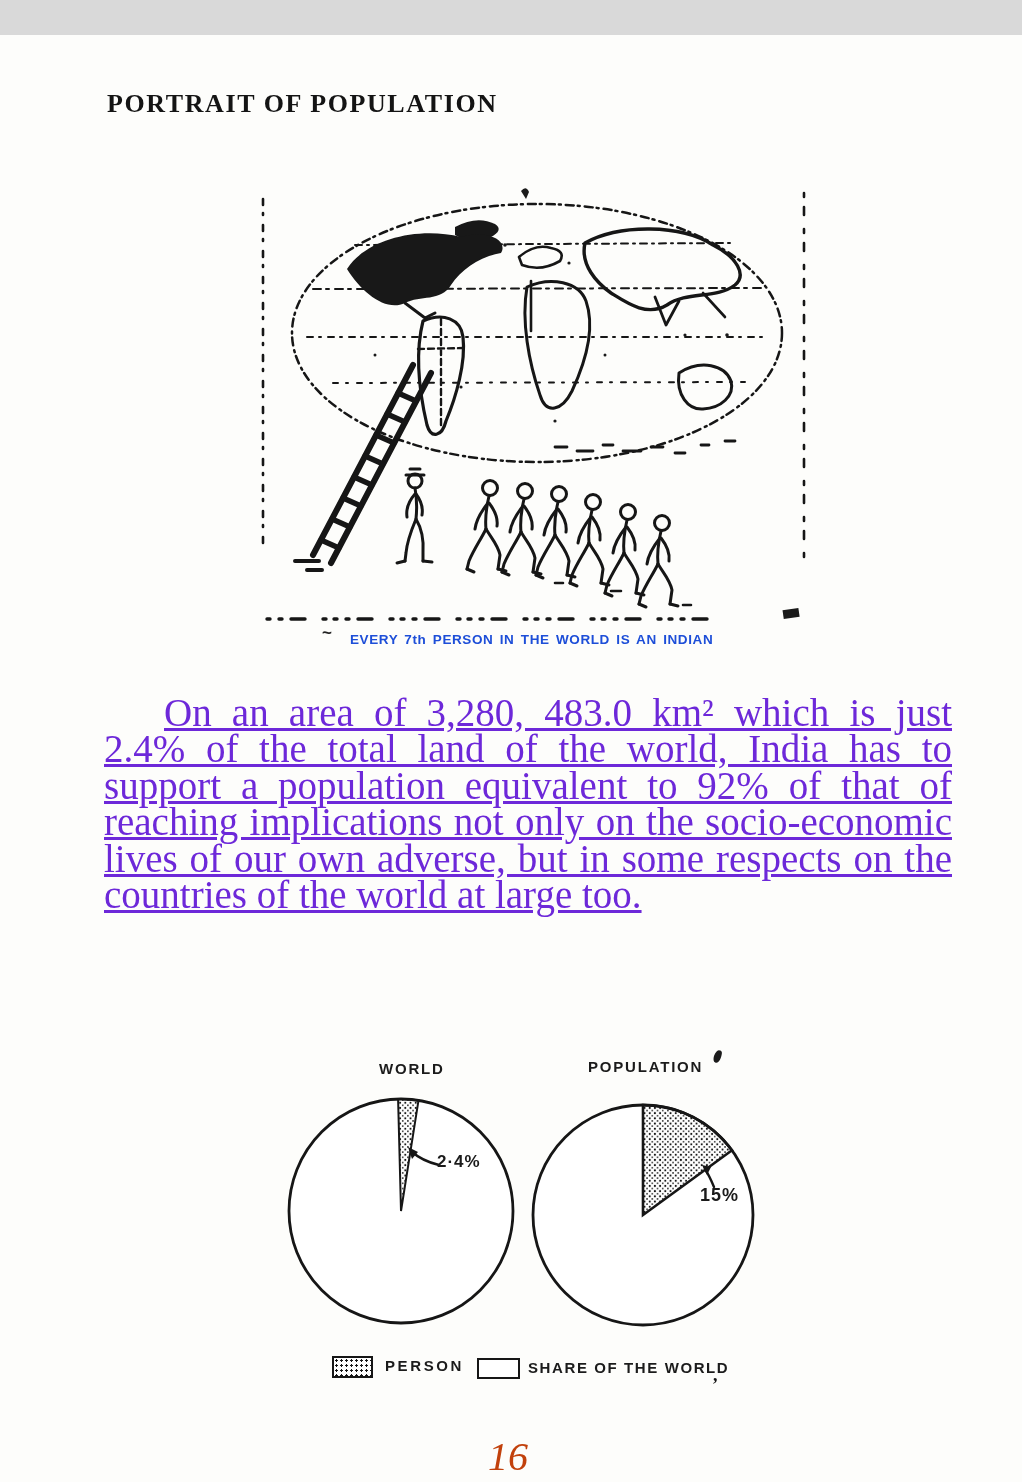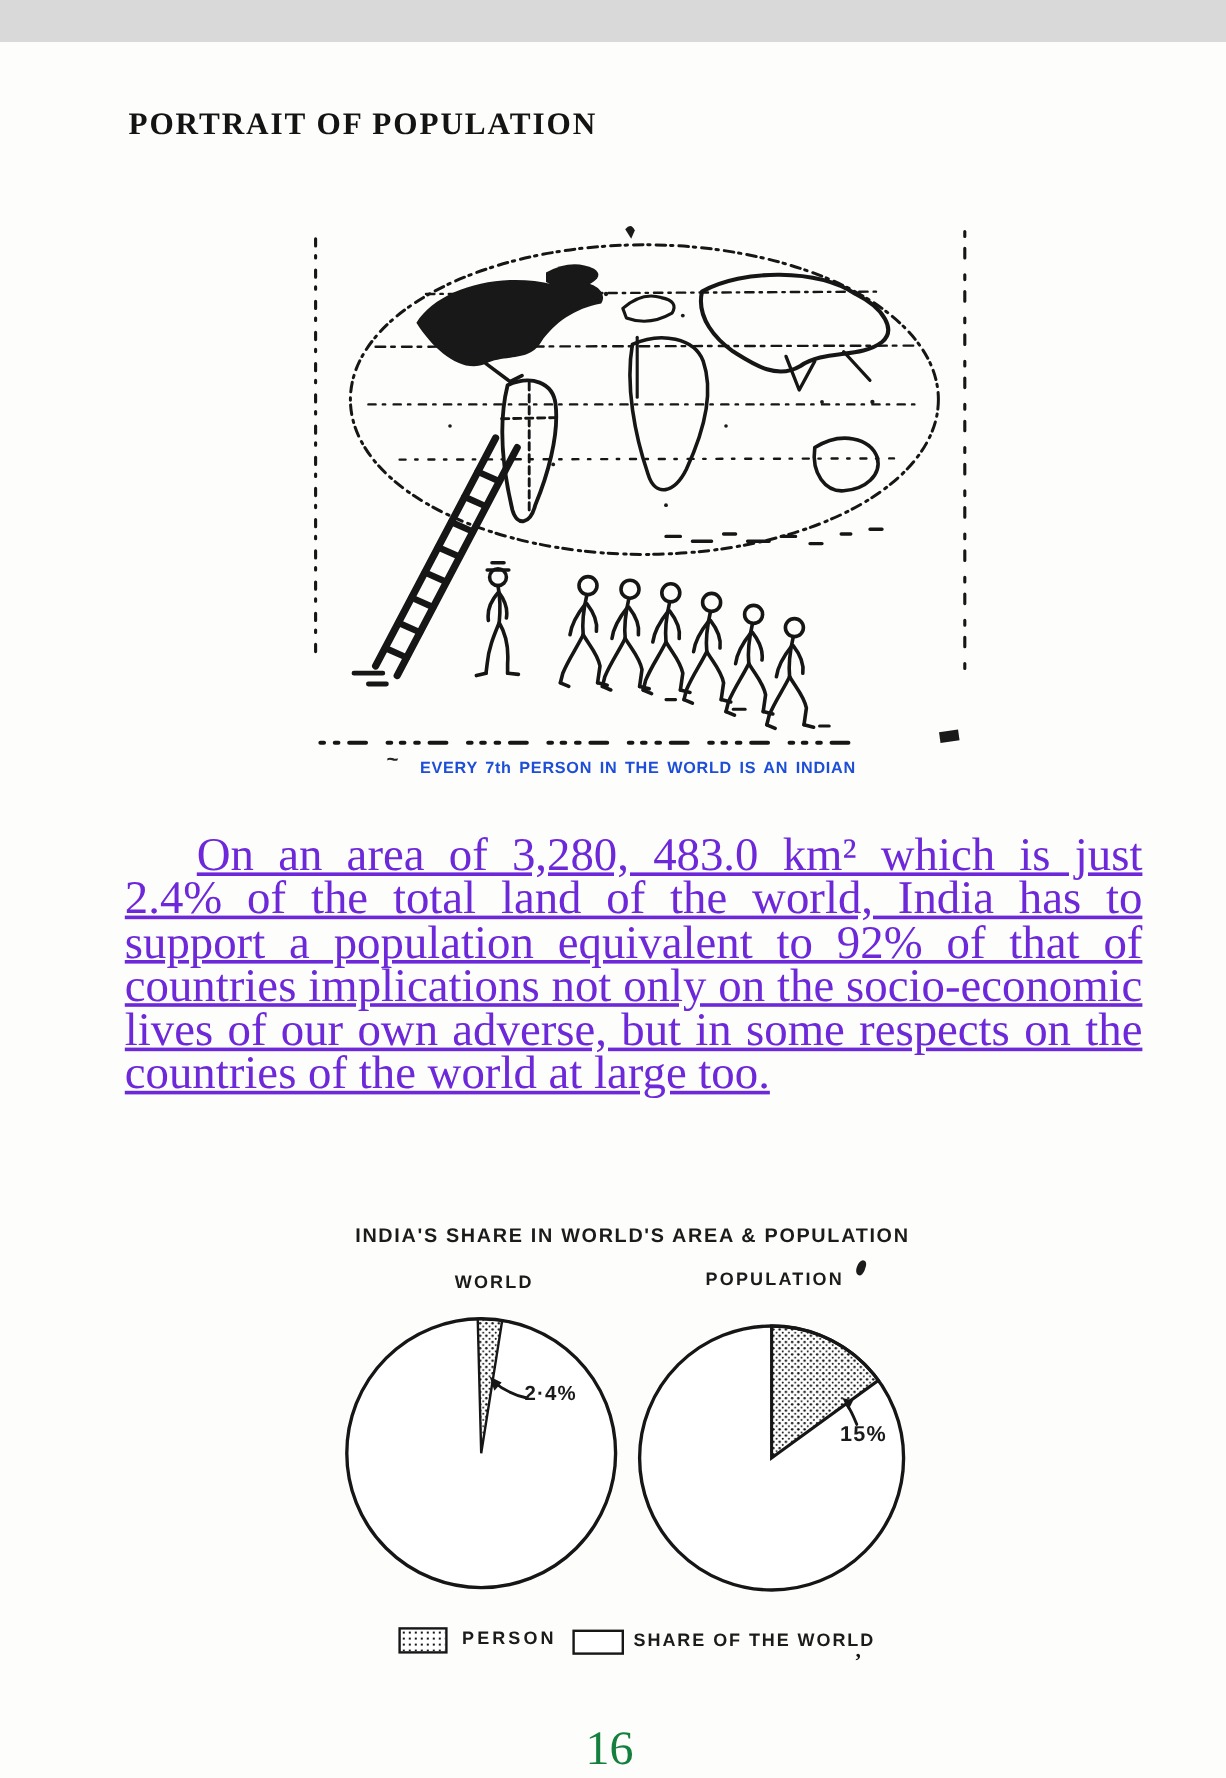--- a/index.html
+++ b/index.html
@@ -55,21 +55,21 @@
   }
   .legend-label-india { left:385px; top:1322px; font-size:15px; letter-spacing:2.6px; }
   .legend-swatch-row {
     left:477px; top:1323px; width:43px; height:21px;
     border:2.4px solid #161616; background:#fff;
   }
   .legend-label-row { left:528px; top:1324px; font-size:15px; letter-spacing:1.6px; }
   .legend-trail { left:713px; top:1330px; font-size:18px; font-weight:bold; }
   .page-number {
     left:0; top:1398px; width:1016px; text-align:center;
-    font-size:40px; color:#15803d;
+    font-size:40px; color:#c2410c;font-style:italic;
   }
   svg .ink { stroke:#161616; fill:none; stroke-linecap:round; stroke-linejoin:round; }
 </style>
 </head>
 <body>
 
 <div class="page">
 
   <div class="abs header">PORTRAIT OF POPULATION</div>
 
@@ -172,26 +172,25 @@
     </g>
   </svg>
 
   <span class="abs caption-lead">~</span>
   <div class="abs caption">EVERY 7th PERSON IN THE WORLD IS AN INDIAN</div>
 
   <div class="abs para">
     <div class="pline first">On an area of 3,280, 483.0 km² which is just</div>
     <div class="pline">2.4% of the total land of the world, India has to</div>
     <div class="pline">support a population equivalent to 92% of that of</div>
-    <div class="pline">countries implications not only on the socio-economic</div>
+    <div class="pline">reaching implications not only on the socio-economic</div>
     <div class="pline">lives of our own adverse, but in some respects on the</div>
     <div class="pline last">countries of the world at large too.</div>
   </div>
 
-  <div class="abs sans chart-title">INDIA'S SHARE IN WORLD'S AREA &amp; POPULATION</div>
   <div class="abs sans pie-sub-area">WORLD</div>
   <div class="abs sans pie-sub-pop">POPULATION</div>
   <div class="abs pop-smudge"></div>
 
   <svg class="abs pies-svg" width="534" height="272" viewBox="0 0 534 272">
     <defs>
       <pattern id="stip" width="5.2" height="5.2" patternUnits="userSpaceOnUse">
         <circle cx="1.7" cy="1.7" r="1.05" fill="#161616"></circle>
         <circle cx="4.3" cy="4.3" r="0.85" fill="#161616"></circle>
       </pattern>

